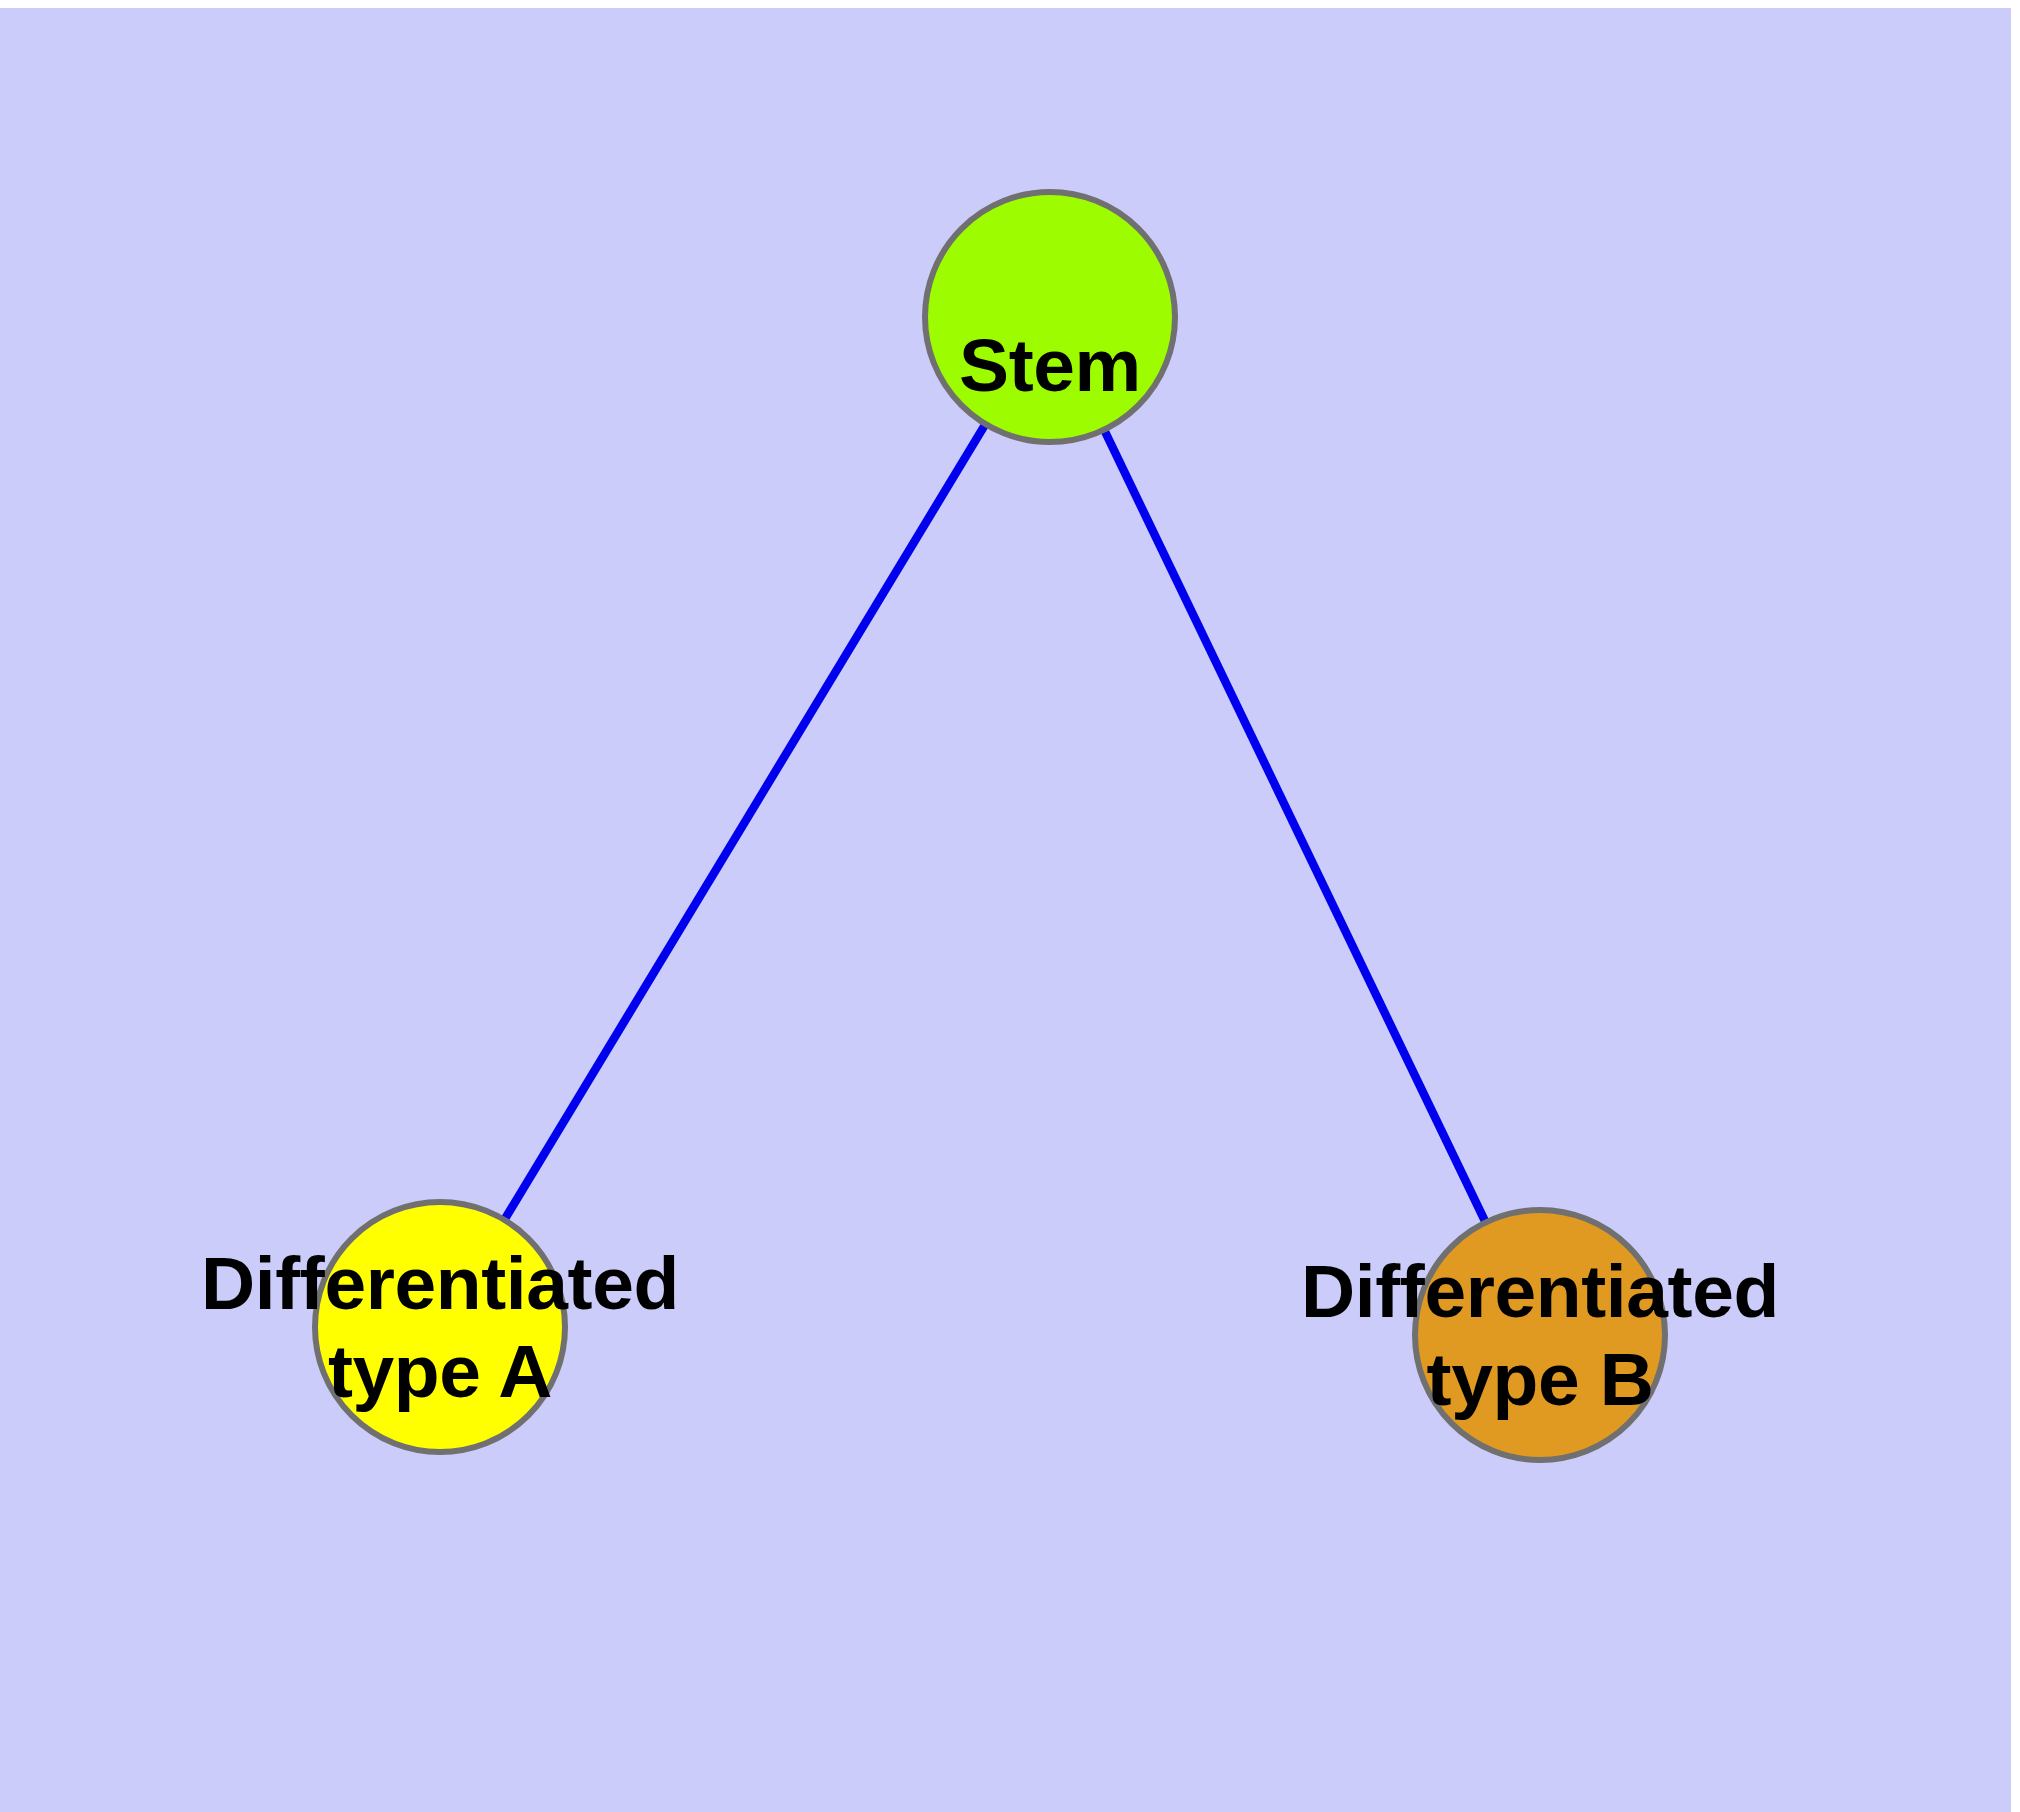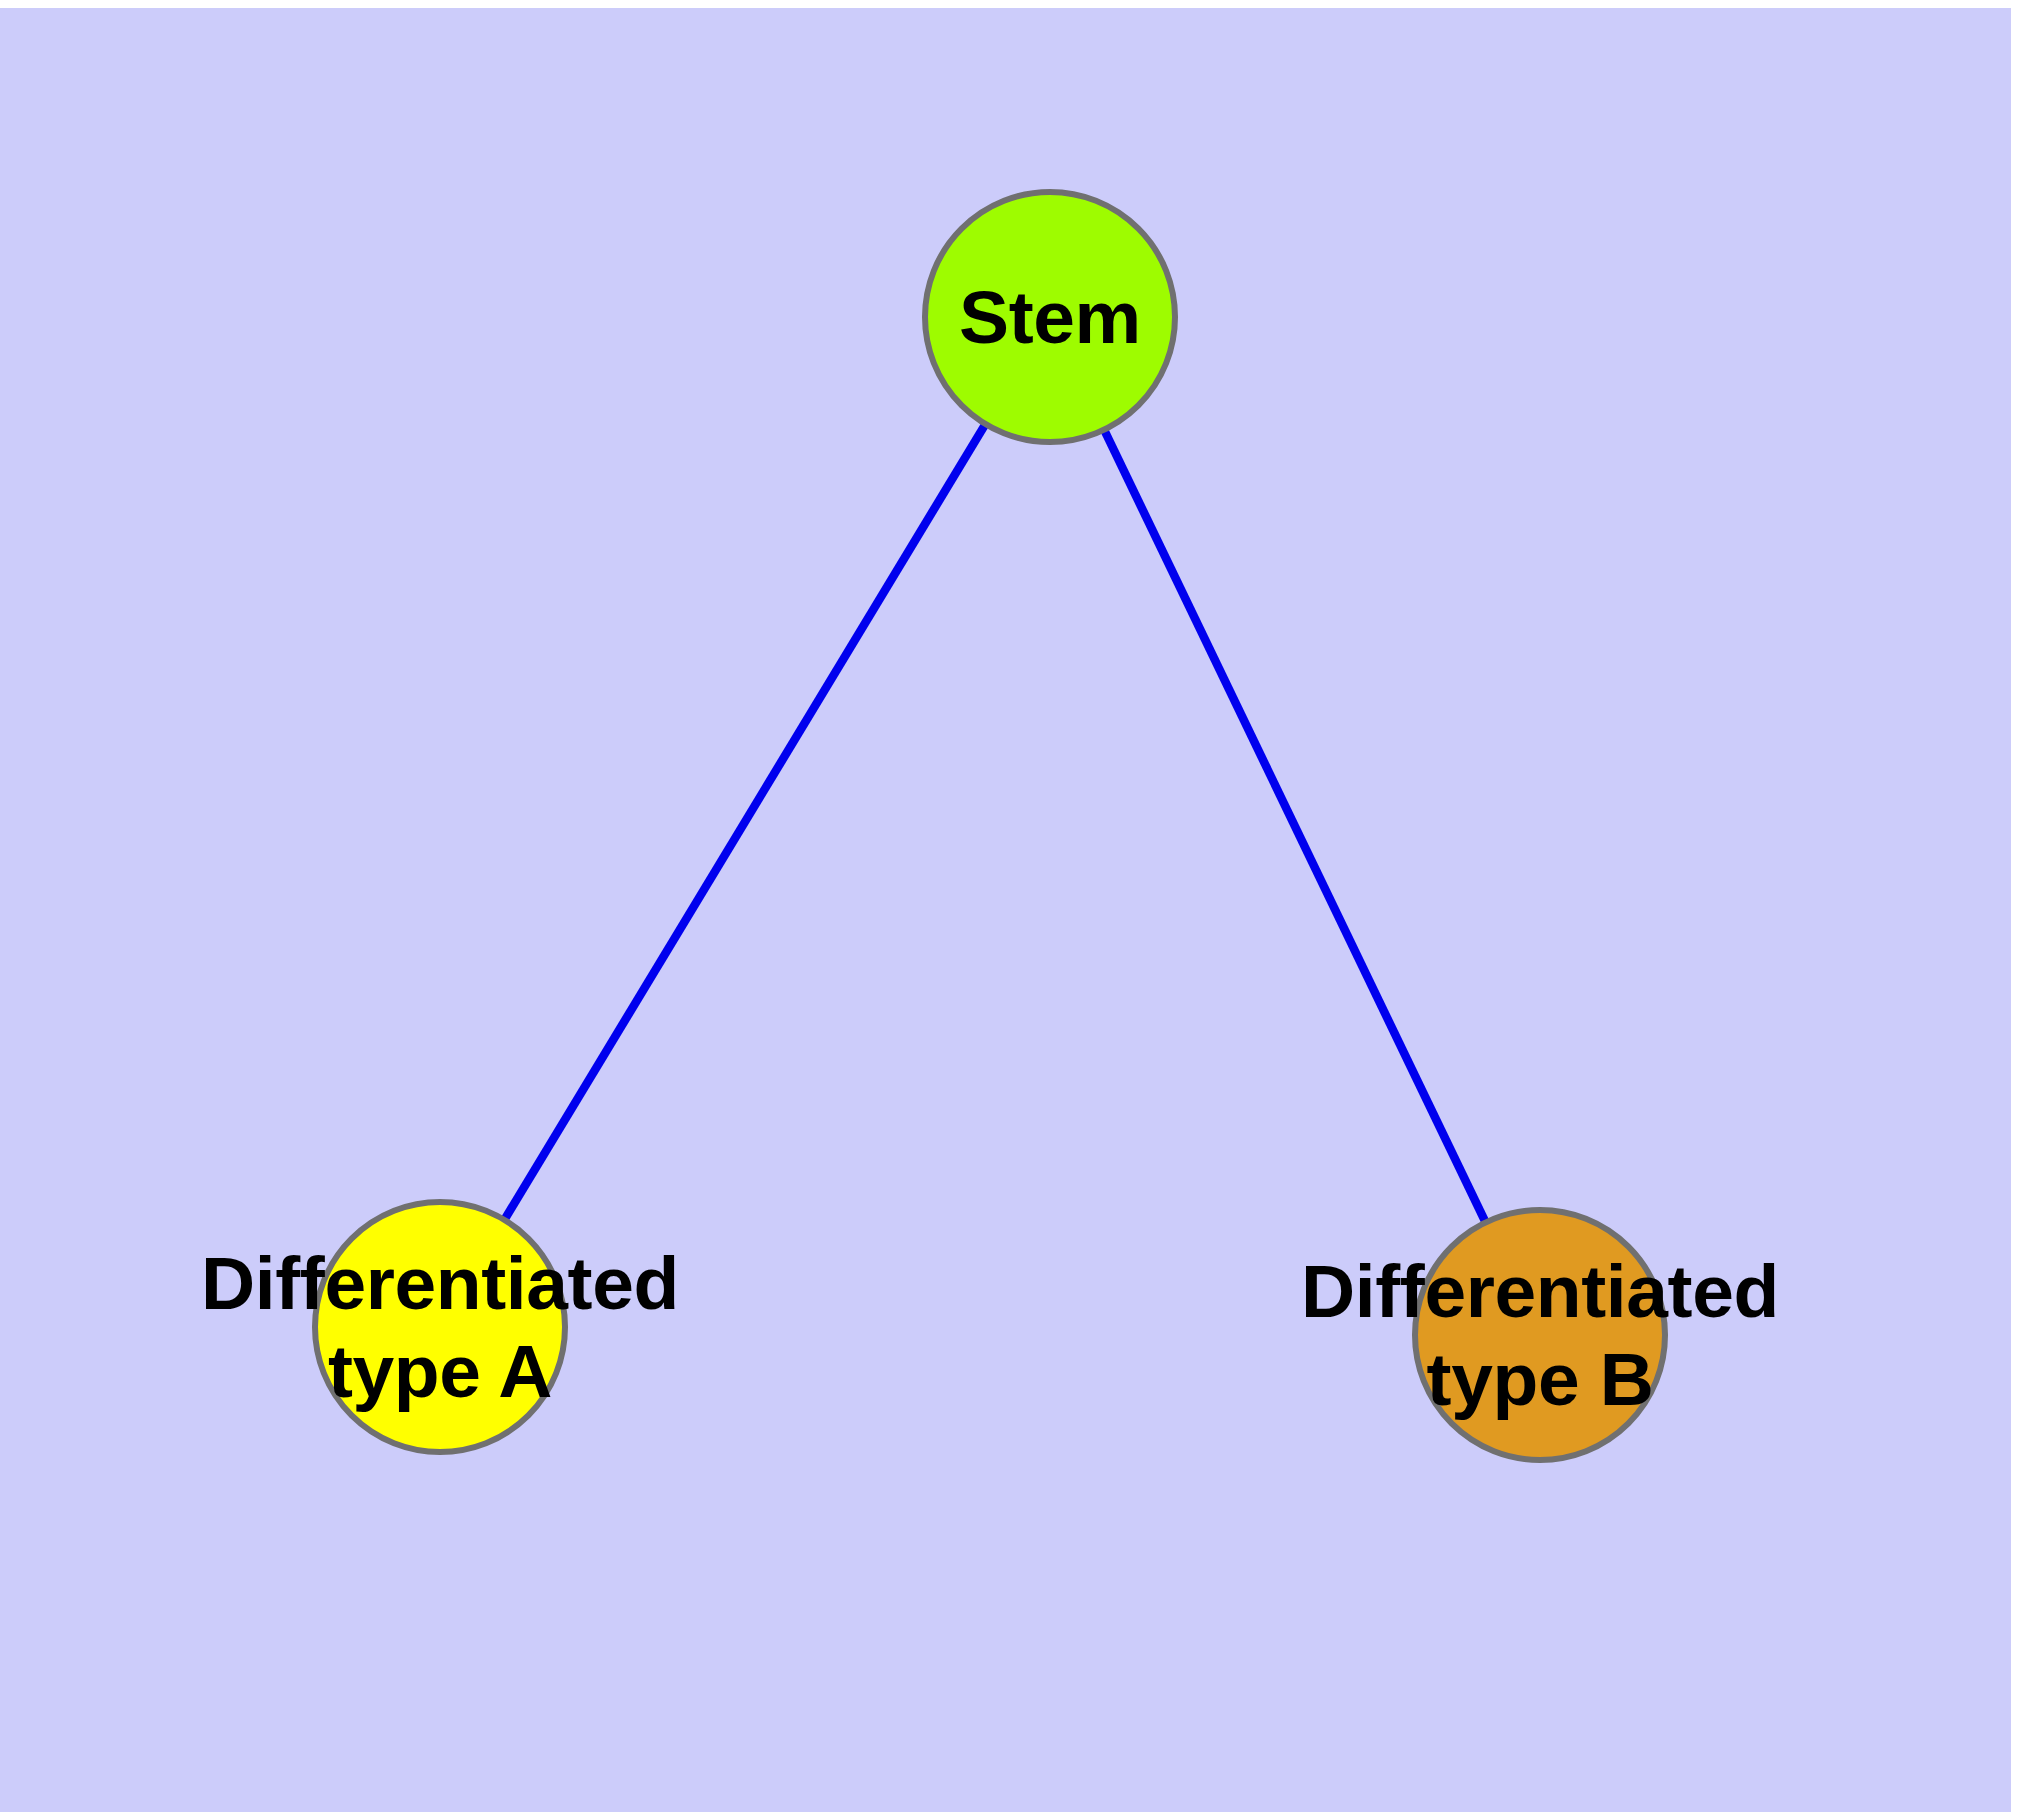--- a/index.html
+++ b/index.html
@@ -65,21 +65,21 @@
 
 <div id="graph-canvas" style="background: rgb(255, 255, 255);">
   <div id="graph-plot-area" style="background: rgb(204, 204, 250);">
 
     <svg id="edge-layer" viewBox="0 0 2373 2129" xmlns="http://www.w3.org/2000/svg">
       <line id="edge-0" x1="1162.950150013259" y1="490.7991268530675" x2="595.049849986741" y2="1430.2008731469325" stroke="#0000ee" stroke-width="10" stroke-linecap="butt"></line>
       <line id="edge-1" x1="1302.7476824741925" y1="497.45841981229256" x2="1753.2523175258075" y2="1433.5415801877075" stroke="#0000ee" stroke-width="10" stroke-linecap="butt"></line>
     </svg>
 
     <div class="graph-node" id="node-0" style="left: 922px; top: 181px; width: 256px; height: 256px; background: rgb(158, 252, 0); border-color: rgb(112, 112, 112);">
-      <span class="node-label" style="color: rgb(0, 0, 0);">Stem</span>
+      <span class="node-label" style="color: rgb(0, 0, 0); margin-top: 48px;">Stem</span>
     </div>
 
     <div class="graph-node" id="node-1" style="left: 312px; top: 1191px; width: 256px; height: 256px; background: rgb(255, 255, 0); border-color: rgb(112, 112, 112);">
       <span class="node-label" style="color: rgb(0, 0, 0);">Differentiated
 type A</span>
     </div>
 
     <div class="graph-node" id="node-2" style="left: 1412px; top: 1199px; width: 256px; height: 256px; background: rgb(224, 154, 33); border-color: rgb(112, 112, 112);">
       <span class="node-label" style="color: rgb(0, 0, 0);">Differentiated
 type B</span>

